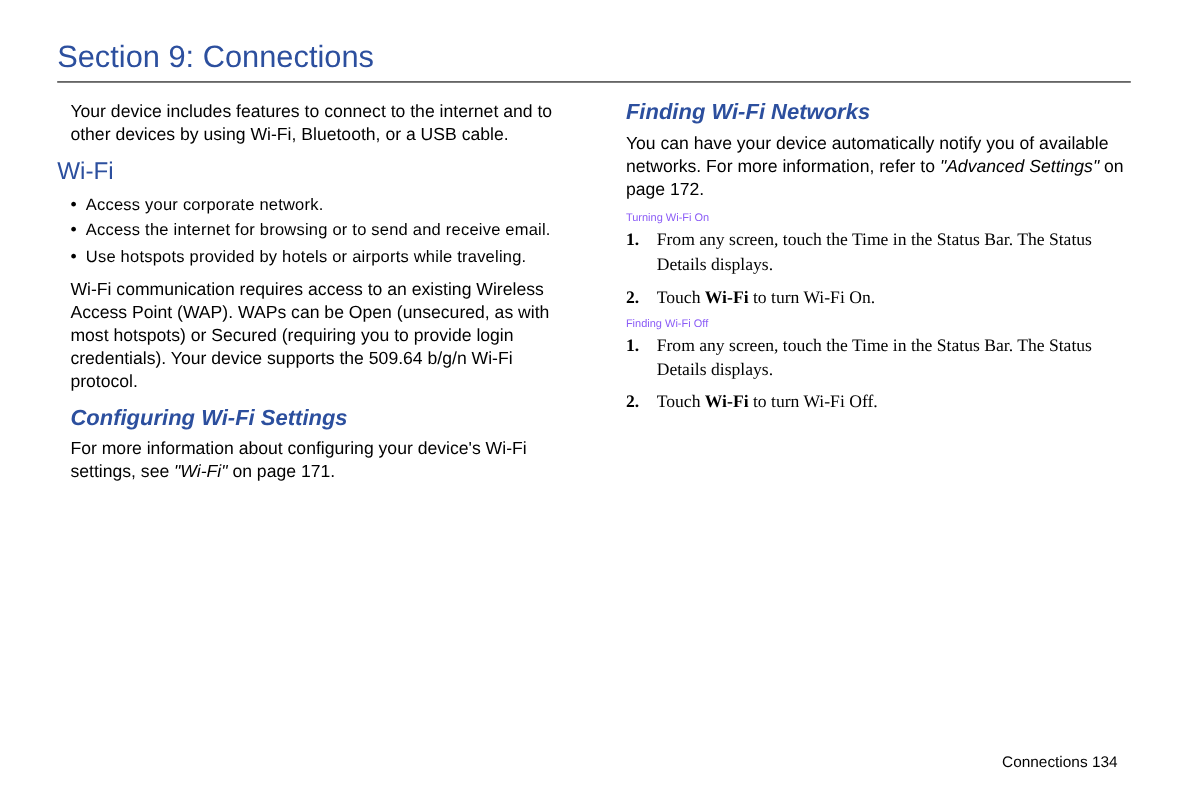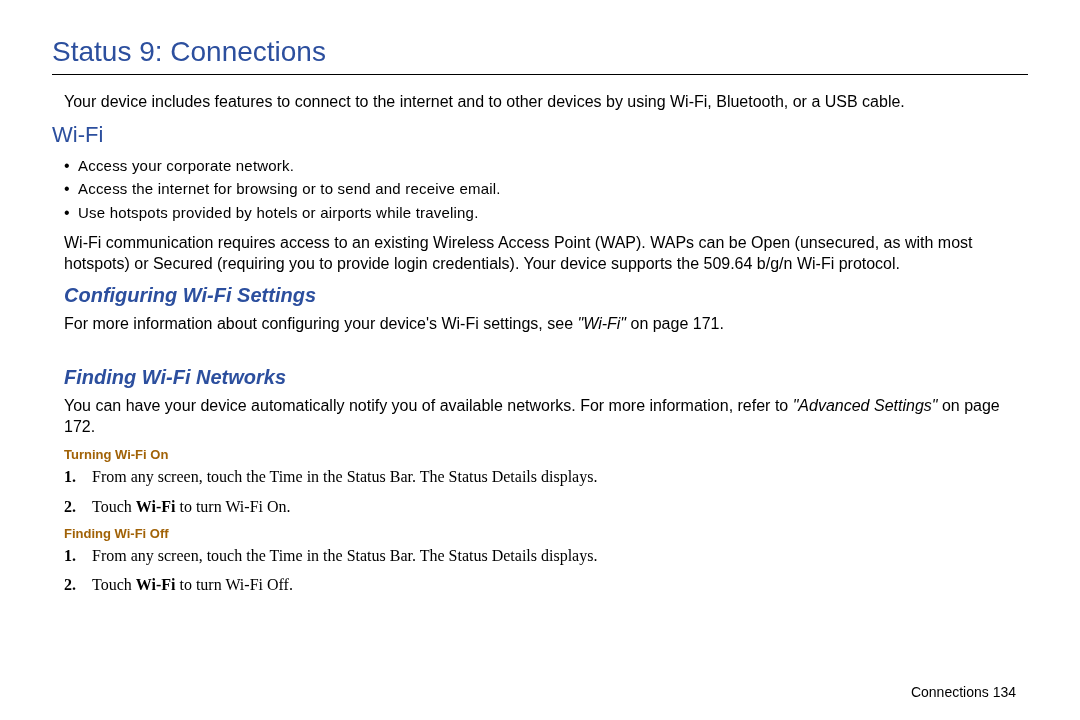--- a/index.html
+++ b/index.html
@@ -14,37 +14,37 @@
     font-size: 28px;
     color: #2c4f9e;
     font-weight: 400;
     letter-spacing: 0px;
     margin-bottom: 6px;
     font-family: "Arial Narrow", Arial, sans-serif;
   }
   hr.rule {
     border: none; border-top: 1px solid #000; margin-bottom: 16px;
   }
-  .cols { display: flex; gap: 22px; flex-direction: column; }
+  .cols { display: flex; gap: 34px; }
   .col { flex: 1; min-width: 0; }
   p.body { font-size: 16px; line-height: 1.32; margin-bottom: 10px; text-indent: 0; padding-left: 12px;}
   h2.sub {
     font-size: 22px; color: #2c4f9e; font-weight: 400;
     margin-top: 4px; margin-bottom: 6px;
     font-family: "Arial Narrow", Arial, sans-serif;
   }
   h3.blue {
     font-size: 20px; color: #2c4f9e;
     font-style: italic; font-weight: bold;
     margin-top: 10px; margin-bottom: 6px;
     padding-left: 12px;
   }
   h4.blue-small {
-    font-size: 13px; color: #a16207;
-    font-weight: 700; font-style: normal;
+    font-size: 10px; color: #8b5cf6;
+    font-weight: 400; font-style: normal;
     margin-top: 8px; margin-bottom: 4px;
     padding-left: 12px;
     font-family: "Arial Narrow", Arial, sans-serif;
   }
   ul.bullets { list-style: none; padding-left: 12px; margin-bottom: 8px; }
   ul.bullets li { font-size: 15px; line-height: 1.55; padding-left: 14px; position: relative; font-family: "Arial Narrow", Arial, sans-serif; letter-spacing: 0.2px; }
   ul.bullets li::before { content: "•"; position: absolute; left: 0; top: 0; font-size: 16px; }
   ol.num { list-style: none; padding-left: 12px; margin-bottom: 6px; counter-reset: item; }
   ol.num li { font-size: 16px; line-height: 1.35; padding-left: 28px; position: relative; margin-bottom: 8px; counter-increment: item; font-family: Liberation Serif, serif; }
   ol.num li::before { content: counter(item) "."; position: absolute; left: 0; top: 0; font-weight: bold; }
@@ -52,21 +52,21 @@
   .bold { font-weight: bold; }
   .footer {
     position: absolute; bottom: 20px; right: 64px;
     font-size: 14px; font-family: "Arial Narrow", Arial, sans-serif;
   }
   .footer .pg { }
 </style>
 </head>
 <body>
 
-<h1 class="section-title">Status 9: Connections</h1>
+<h1 class="section-title">Section 9: Connections</h1>
 <hr class="rule">
 
 <div class="cols">
   <div class="col">
     <p class="body">Your device includes features to connect to the internet and to other devices by using Wi-Fi, Bluetooth, or a USB cable.</p>
 
     <h2 class="sub">Wi-Fi</h2>
 
     <ul class="bullets">
       <li>Access your corporate network.</li>

